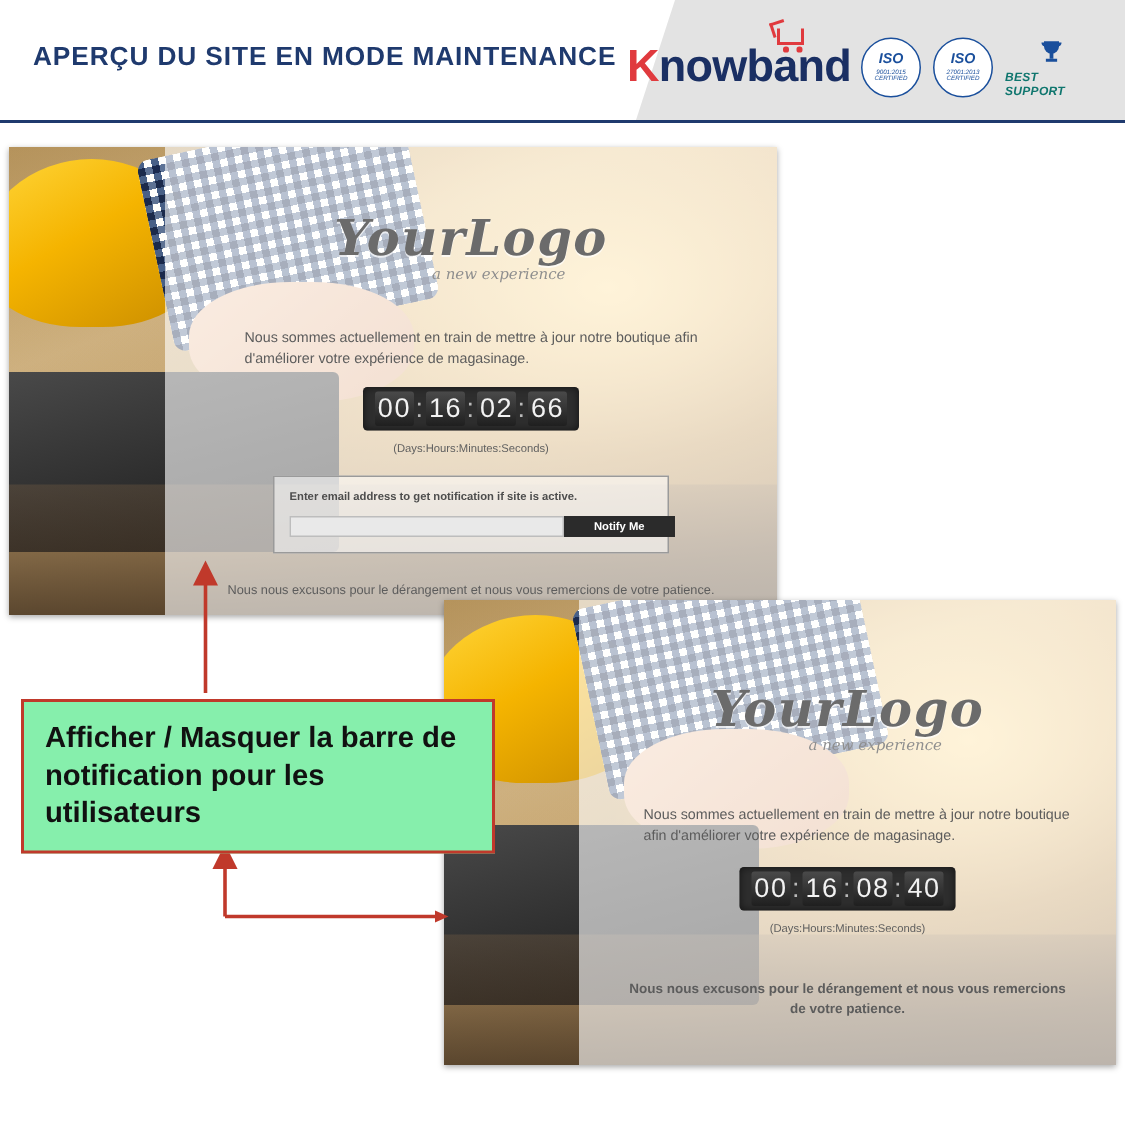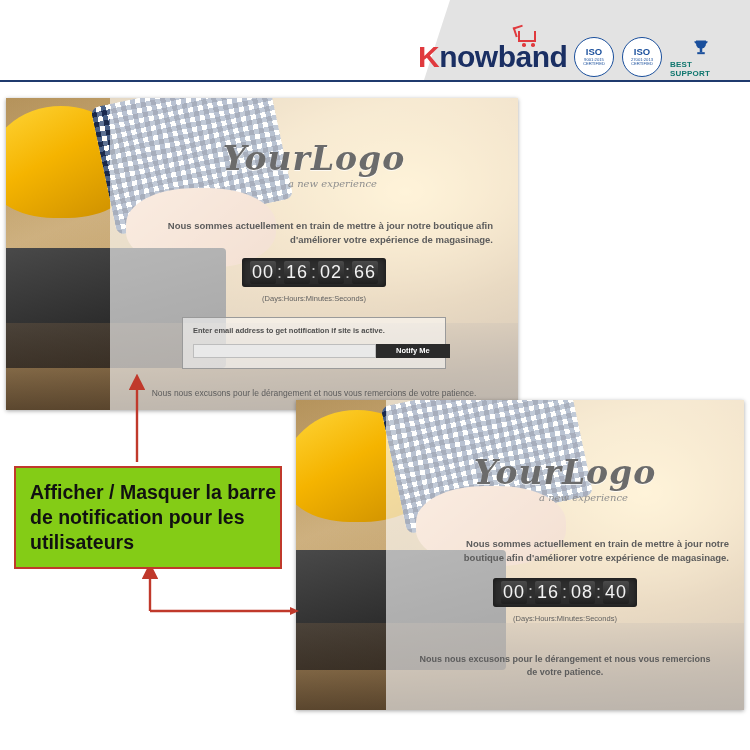--- a/index.html
+++ b/index.html
@@ -53,21 +53,21 @@
   .header-underline {
     position: absolute;
     left: 0; top: 80px;
     width: 750px;
     height: 2px;
     background: #1f3a6e;
   }
   .brand {
     position: absolute;
     right: 152px;
-    top: 34px;
+    top: 22px;
     width: 180px;
     height: 42px;
   }
   .brand-text {
     position: absolute;
     left: 0; top: 6px;
     font-size: 30px;
     font-weight: bold;
     color: #1a2f63;
     letter-spacing: -0.5px;
@@ -101,24 +101,25 @@
   }
   .cart-wheel {
     position: absolute;
     width: 3.5px; height: 3.5px;
     border-radius: 50%;
     background: #e03a3e;
     top: 17px;
   }
   .badges {
     position: absolute;
-    right: 18px; top: 36px;
-    display: flex;
-    align-items: center;
+    right: 18px; top: 23px;
+    display: flex;
+    align-items: flex-end;
     gap: 8px;
+    font-style: italic;
   }
   .badge-iso {
     width: 38px; height: 38px;
     border-radius: 50%;
     border: 1.5px solid #1a4f9c;
     color: #1a4f9c;
     font-size: 6px;
     display: flex;
     flex-direction: column;
     align-items: center;
@@ -245,22 +246,22 @@
     font-style: italic;
     color: #8e8e8e;
     margin-top: 3px;
     padding-left: 37px;
   }
   .shot-back .logo-sub { font-size: 10px; }
   .shot-front .logo-sub { font-size: 10px; }
 
   .notice {
     color: #5c5c5c;
-    text-align: right;
-    font-weight: bold;
+    text-align: left;
+    font-weight: normal;
     line-height: 1.45;
     margin-left: 28px;
   }
   .shot-back .notice { font-size: 9.5px; margin-top: 30px; width: 330px; }
   .shot-front .notice { font-size: 9.5px; margin-top: 34px; width: 300px; }
 
   .counter {
     display: flex;
     align-items: center;
     background: #2e2e2e;
@@ -330,23 +331,23 @@
     text-align: center;
     line-height: 1.45;
   }
   .shot-back .apology { font-size: 8.5px; margin-top: 18px; width: 330px; }
   .shot-front .apology { font-size: 9px; margin-top: 30px; width: 300px; font-weight: bold; }
 
   
   .callout {
     position: absolute;
     left: 14px; top: 466px;
-    width: 268px;
+    width: 316px;
     border: 2px solid #c0392b;
-    background: #84cc16;
+    background: #86efac;
     padding: 12px 4px 12px 14px;
     box-sizing: border-box;
   }
   .callout-text {
     font-size: 19.5px;
     font-weight: bold;
     color: #111111;
     line-height: 1.28;
     font-family: "Liberation Sans", sans-serif;
   }
@@ -359,20 +360,21 @@
   }
 </style>
 </head>
 <body>
 
 <div class="page">
 
   <div class="header">
     <div class="header-grey-shape"></div>
 
+    <div class="header-title">Aperçu du site en mode maintenance</div>
 
     <div class="brand">
       <div class="brand-text"><span class="brand-k">K</span><span>nowband</span></div>
       <div class="brand-cart">
         <div class="cart-handle"></div>
         <div class="cart-body"></div>
         <div class="cart-wheel" style="left:8px;"></div>
         <div class="cart-wheel" style="left:17px;"></div>
       </div>
     </div>

